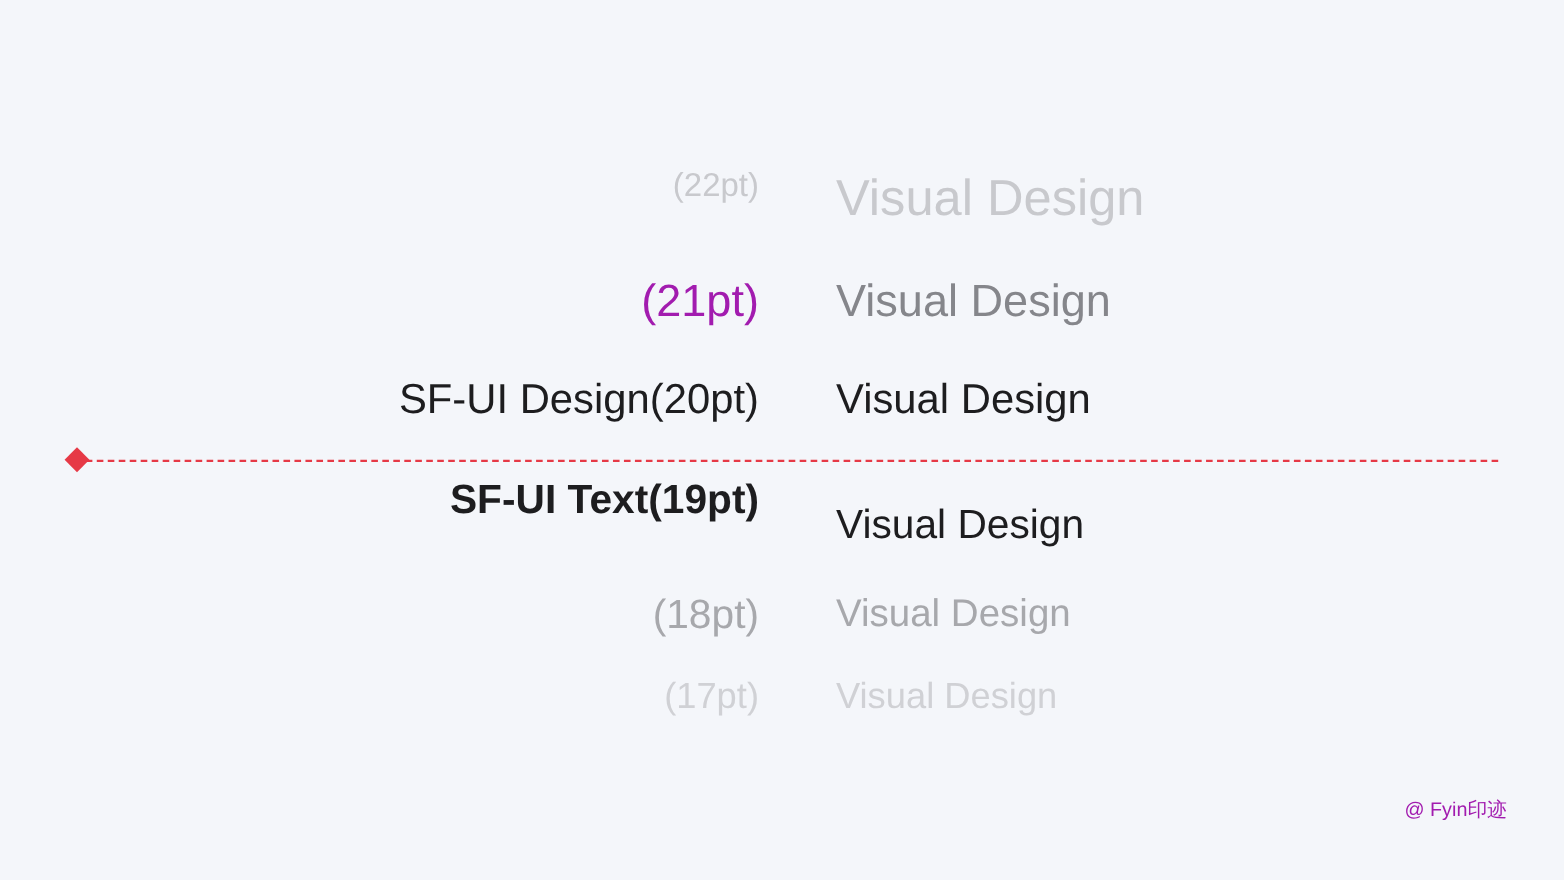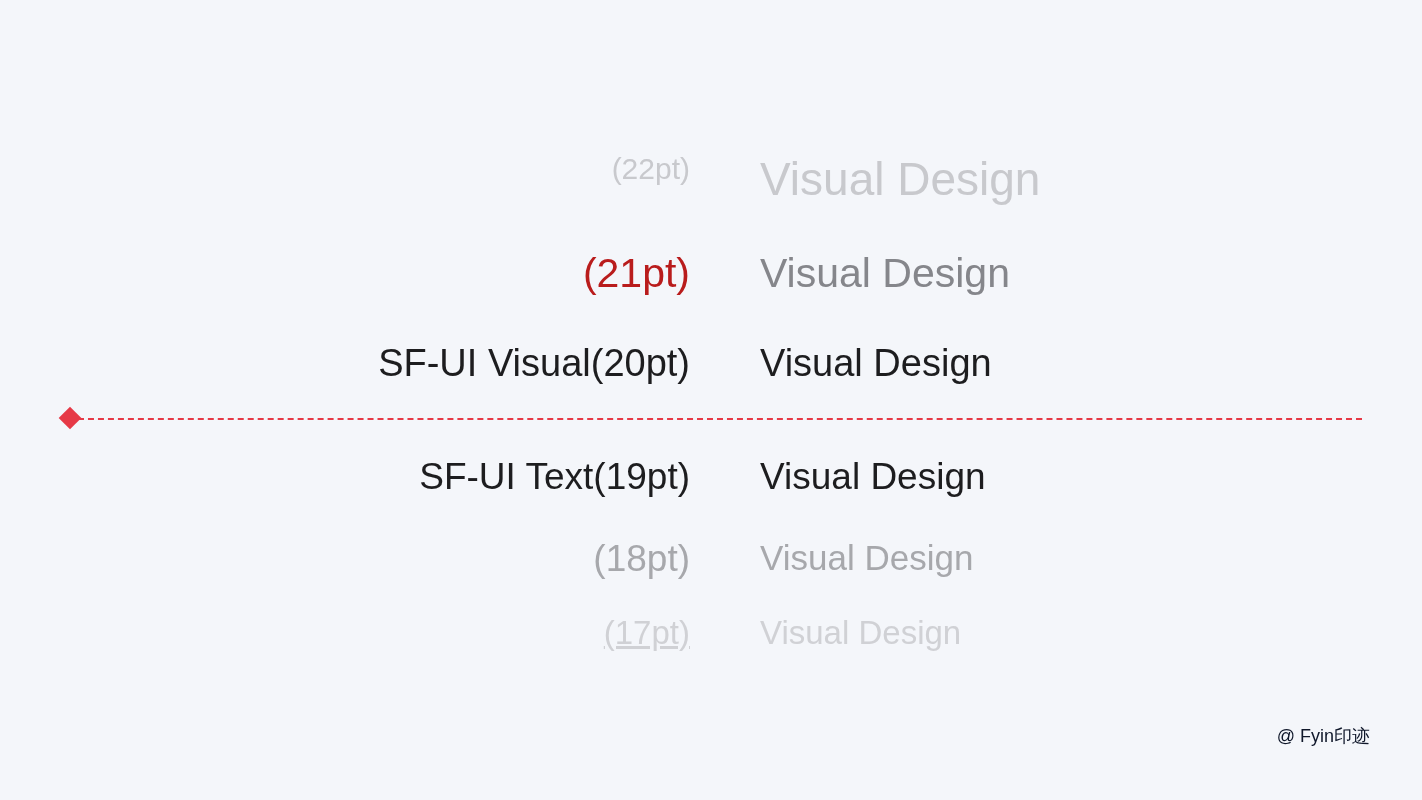--- a/index.html
+++ b/index.html
@@ -27,33 +27,33 @@
     }
     .right-col {
       position: absolute;
       left: 760px;
       text-align: center;
     }
     
     .row-22 .left-col { font-size: 30px; color: #c8c9cd; top: 152px; }
     .row-22 .right-col { font-size: 46px; color: #c8c9cd; top: 152px; font-weight: 400; }
     
-    .row-21 .left-col { font-size: 41px; color: #b91c1c; top: 250px; }
+    .row-21 .left-col { font-size: 41px; color: #a21caf; top: 250px; }
     .row-21 .right-col { font-size: 41px; color: #85868b; top: 250px; font-weight: 400; }
     
     .row-20 .left-col { font-size: 38px; color: #1d1d1f; top: 342px; font-weight: 500; }
     .row-20 .right-col { font-size: 38px; color: #1d1d1f; top: 342px; font-weight: 500; }
     
-    .row-19 .left-col { font-size: 37px; color: #1d1d1f; top: 456px; font-weight: 400; }
+    .row-19 .left-col { font-size: 37px; color: #1d1d1f; top: 433px; font-weight: 700; }
     .row-19 .right-col { font-size: 37px; color: #1d1d1f; top: 456px; font-weight: 500; }
     
     .row-18 .left-col { font-size: 37px; color: #a7a8ac; top: 538px; }
     .row-18 .right-col { font-size: 35px; color: #a7a8ac; top: 538px; font-weight: 400; }
     
-    .row-17 .left-col { font-size: 33px; color: #d0d1d5; top: 614px; text-decoration: underline; }
+    .row-17 .left-col { font-size: 33px; color: #d0d1d5; top: 614px; }
     .row-17 .right-col { font-size: 33px; color: #d0d1d5; top: 614px; font-weight: 400; }
 
     .divider {
       position: absolute;
       top: 418px;
       left: 68px;
       right: 60px;
       height: 1px;
       border-top: 2px dashed #e63946;
     }
@@ -64,40 +64,40 @@
       width: 16px;
       height: 16px;
       background-color: #e63946;
       transform: translate(-50%, -50%) rotate(45deg);
     }
     .watermark {
       position: absolute;
       bottom: 52px;
       right: 52px;
       font-size: 18px;
-      color: #0f172a;
+      color: #a21caf;
     }
   </style>
 </head>
 <body>
 
 <div class="container">
 
   <div class="row-22">
     <div class="left-col">(22pt)</div>
     <div class="right-col">Visual Design</div>
   </div>
 
   <div class="row-21">
     <div class="left-col">(21pt)</div>
     <div class="right-col">Visual Design</div>
   </div>
 
   <div class="row-20">
-    <div class="left-col">SF-UI Visual(20pt)</div>
+    <div class="left-col">SF-UI Design(20pt)</div>
     <div class="right-col">Visual Design</div>
   </div>
 
   <div class="divider"></div>
   <div class="diamond"></div>
 
   <div class="row-19">
     <div class="left-col">SF-UI Text(19pt)</div>
     <div class="right-col">Visual Design</div>
   </div>

